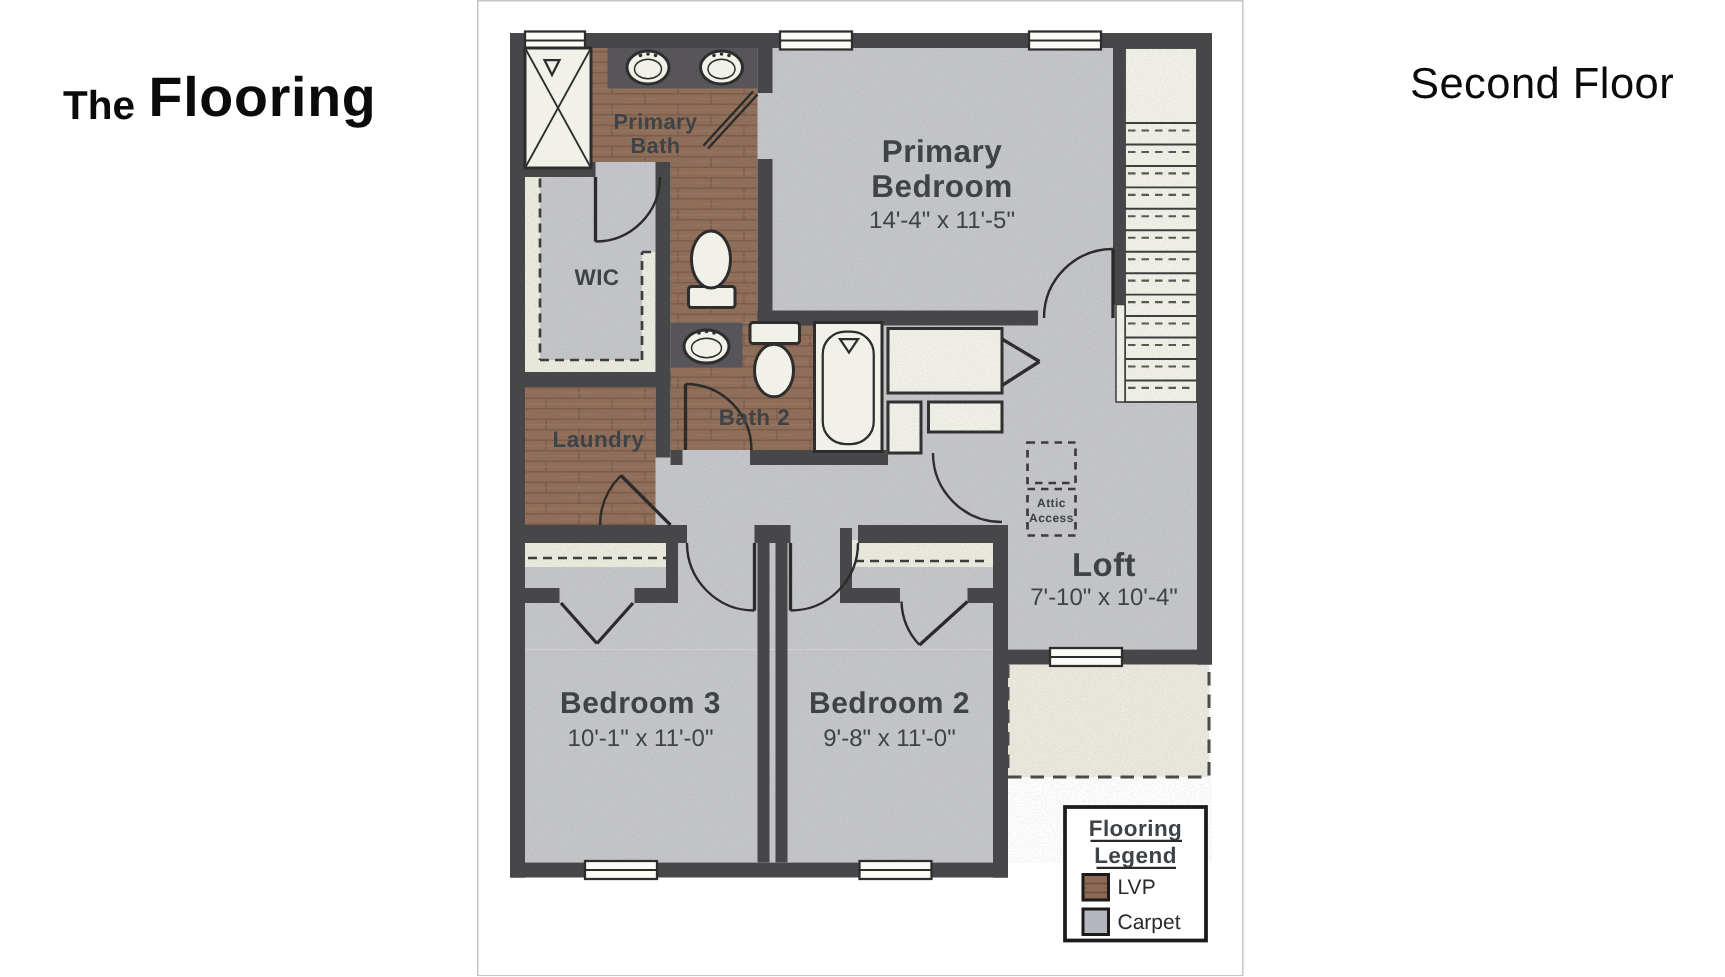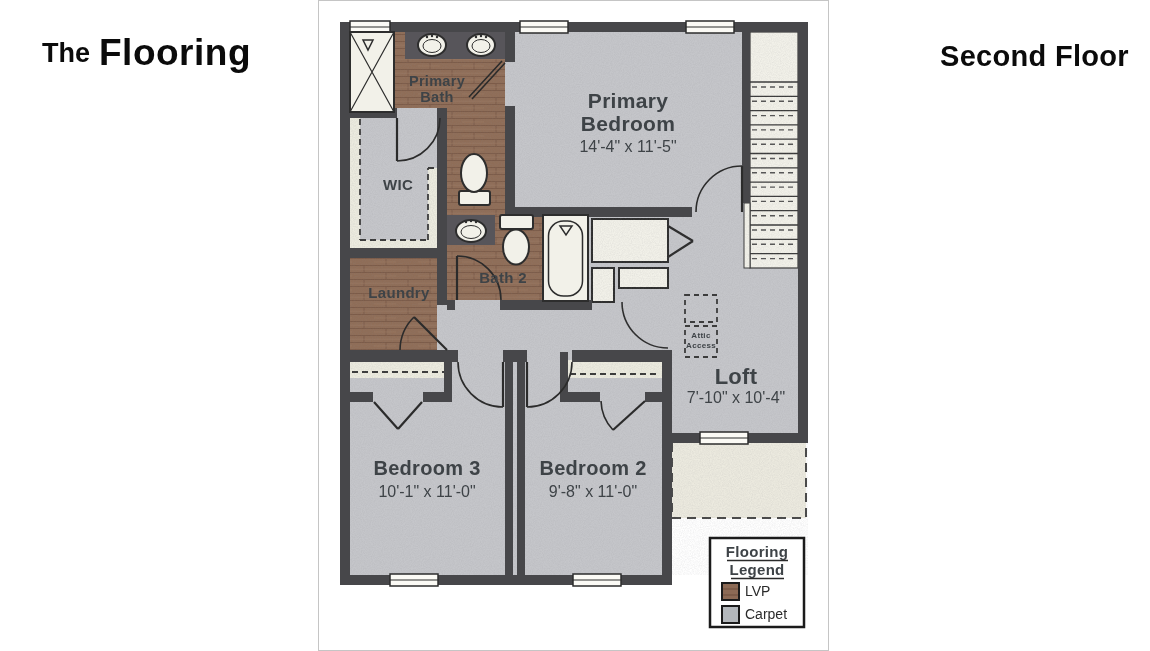--- a/index.html
+++ b/index.html
@@ -1,21 +1,21 @@
 <!DOCTYPE html>
 <html><head>
 <meta charset="utf-8">
 <style>
   html,body{margin:0;padding:0;background:#ffffff;}
   #stage{position:relative;width:1150px;height:651px;background:#ffffff;overflow:hidden;
          font-family:"Liberation Sans",sans-serif;}
-  .title-left{position:absolute;left:42px;top:32px;display:flex;align-items:center;gap:9px;color:#0b0b0b;}
+  .title-left{position:absolute;left:42px;top:44px;display:flex;align-items:flex-end;gap:9px;color:#0b0b0b;}
   .title-left .pre{font-size:27px;font-weight:bold;}
   .title-left .name{font-size:37px;font-weight:bold;letter-spacing:.5px;}
-  .title-right{position:absolute;left:940px;top:40px;font-size:29px;font-weight:bold;color:#0b0b0b;letter-spacing:.3px;}
+  .title-right{position:absolute;left:940px;top:40px;font-size:29px;font-weight:normal;color:#0b0b0b;letter-spacing:.3px;}
   svg{position:absolute;left:0;top:0;}
   .lbl{font-family:"Liberation Sans",sans-serif;font-weight:bold;fill:#3e4347;text-anchor:middle;letter-spacing:.3px;}
   .dim{font-family:"Liberation Sans",sans-serif;font-weight:normal;fill:#3e4347;text-anchor:middle;}
   .wall{fill:#47474a;}
   .fixture{fill:#f2f1e9;stroke:#2d2d2d;stroke-width:2;}
   .thin{stroke:#2d2d2d;stroke-width:1.2;fill:none;}
   .door{stroke:#2b2b2b;stroke-width:1.6;fill:none;}
   .leaf{stroke:#2b2b2b;stroke-width:2.2;fill:none;}
   .dashline{stroke:#3a3a3a;stroke-width:1.8;fill:none;stroke-dasharray:6 4;}
   .windowpane{fill:#fbfaf5;stroke:#2d2d2d;stroke-width:1.5;}

